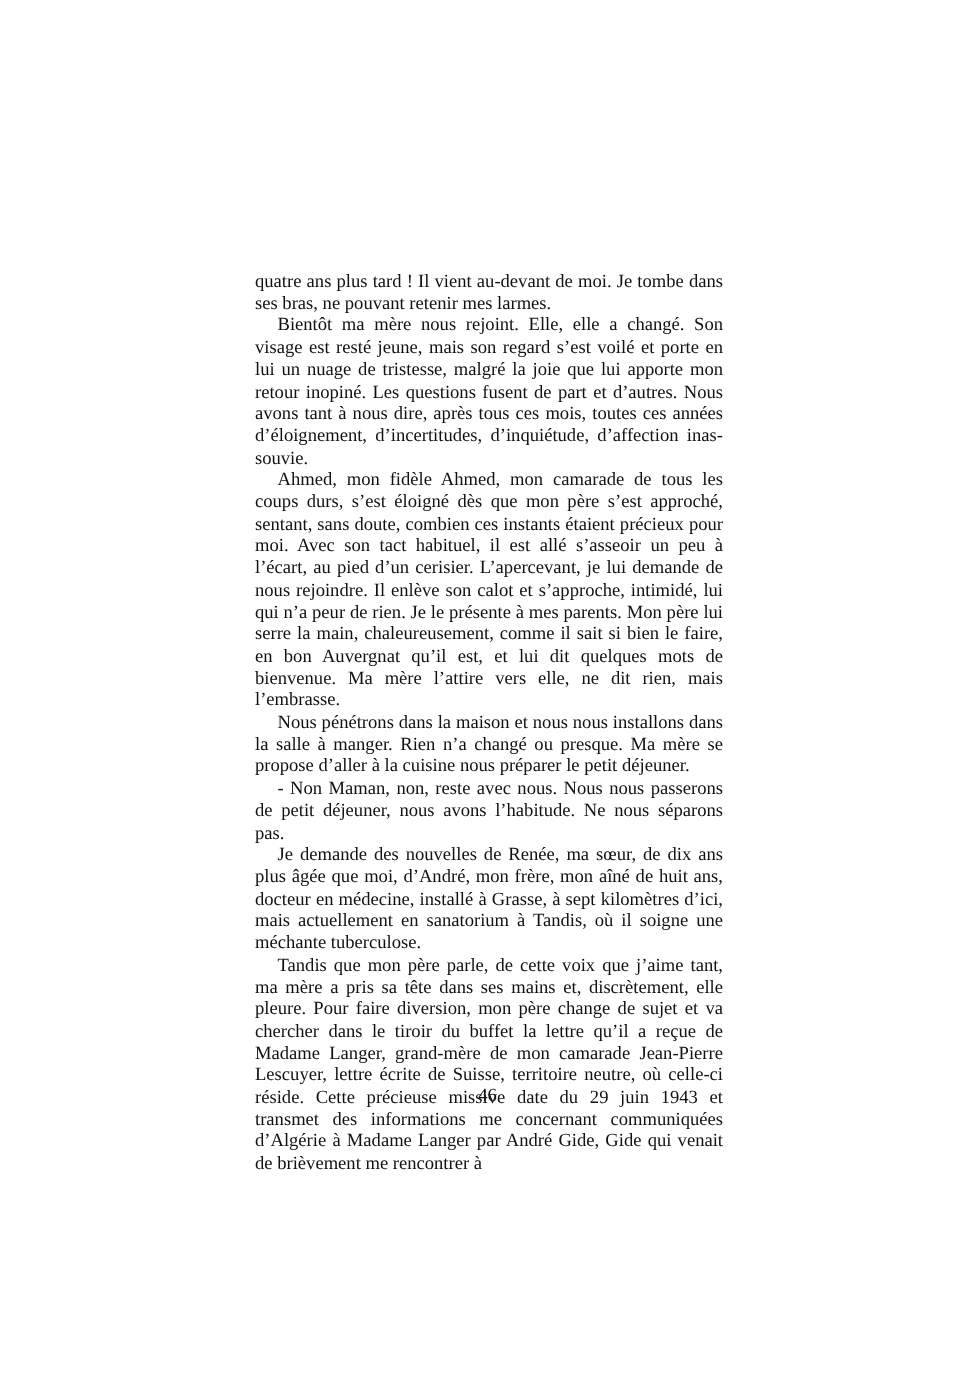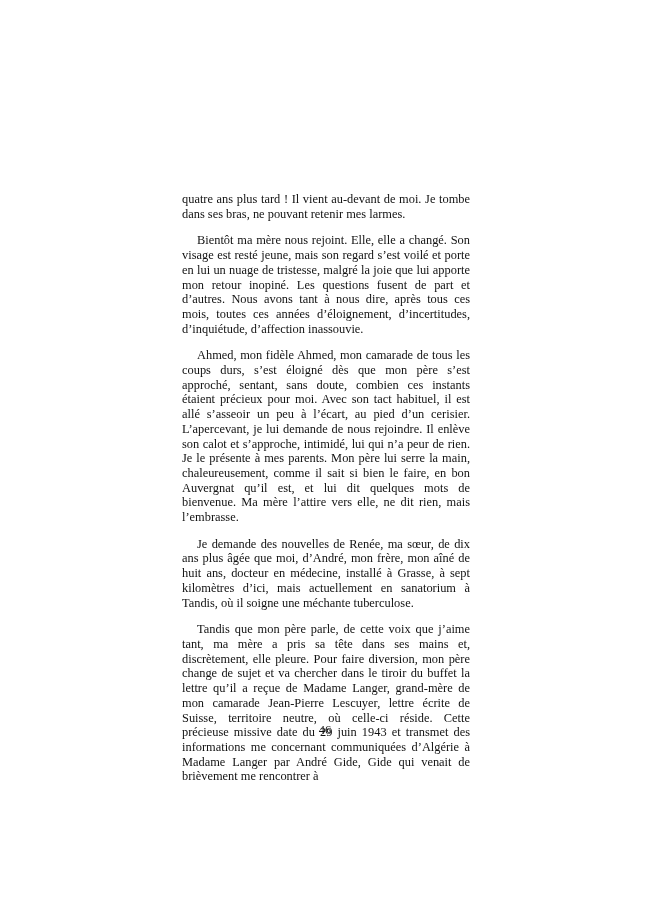--- a/index.html
+++ b/index.html
@@ -9,37 +9,39 @@
       left: 170px;
       top: 180px;
       width: 312px;
       font-family: "Liberation Serif", serif;
       font-size: 12.4px;
       line-height: 14.7px;
       color: #111111;
       text-align: justify;
       hyphens: manual;
     }
-    .page p { margin: 12px; }
+    .page p { margin: 0; }
     .page p.indent { text-indent: 15px; }
     .page-number {
       position: absolute;
       left: 0;
       width: 650px;
       top: 723px;
       text-align: center;
       font-family: "Liberation Serif", serif;
       font-size: 12.4px;
       color: #111111;
     }
   </style>
 </head>
 <body>
 
 <div class="page">
   <p class="">quatre ans plus tard ! Il vient au-devant de moi. Je tombe dans ses bras, ne pouvant retenir mes larmes.</p>
   <p class="indent">Bientôt ma mère nous rejoint. Elle, elle a changé. Son visage est resté jeune, mais son regard s’est voilé et porte en lui un nuage de tristesse, malgré la joie que lui apporte mon retour inopiné. Les questions fusent de part et d’autres. Nous avons tant à nous dire, après tous ces mois, toutes ces années d’éloignement, d’incertitudes, d’inquiétude, d’affection inas­souvie.</p>
   <p class="indent">Ahmed, mon fidèle Ahmed, mon camarade de tous les coups durs, s’est éloigné dès que mon père s’est approché, sentant, sans doute, combien ces instants étaient précieux pour moi. Avec son tact habituel, il est allé s’asseoir un peu à l’écart, au pied d’un cerisier. L’apercevant, je lui demande de nous rejoindre. Il enlève son calot et s’approche, intimidé, lui qui n’a peur de rien. Je le présente à mes parents. Mon père lui serre la main, chaleureusement, comme il sait si bien le faire, en bon Auvergnat qu’il est, et lui dit quelques mots de bienvenue. Ma mère l’attire vers elle, ne dit rien, mais l’embrasse.</p>
+  <p class="indent">Nous pénétrons dans la maison et nous nous installons dans la salle à manger. Rien n’a changé ou presque. Ma mère se propose d’aller à la cuisine nous préparer le petit déjeuner.</p>
+  <p class="indent">- Non Maman, non, reste avec nous. Nous nous passerons de petit déjeuner, nous avons l’habitude. Ne nous séparons pas.</p>
   <p class="indent">Je demande des nouvelles de Renée, ma sœur, de dix ans plus âgée que moi, d’André, mon frère, mon aîné de huit ans, docteur en médecine, installé à Grasse, à sept kilomètres d’ici, mais actuellement en sanatorium à Tandis, où il soigne une méchante tuberculose.</p>
   <p class="indent">Tandis que mon père parle, de cette voix que j’aime tant, ma mère a pris sa tête dans ses mains et, discrètement, elle pleure. Pour faire diversion, mon père change de sujet et va chercher dans le tiroir du buffet la lettre qu’il a reçue de Madame Langer, grand-mère de mon camarade Jean-Pierre Lescuyer, lettre écrite de Suisse, territoire neutre, où celle-ci réside. Cette précieuse missive date du 29 juin 1943 et transmet des informations me concernant communiquées d’Algérie à Madame Langer par André Gide, Gide qui venait de brièvement me rencontrer à</p>
 </div>
 
 <div class="page-number">46</div>
 
 </body></html>

